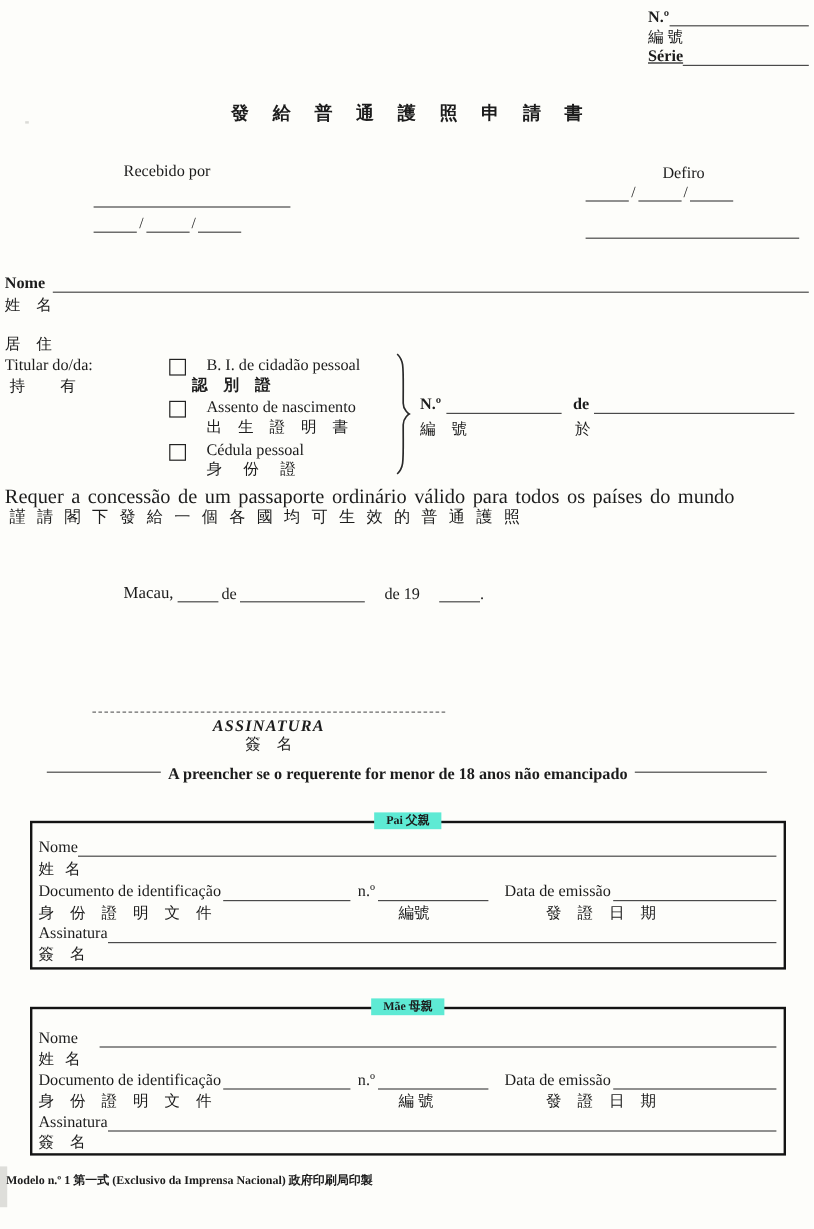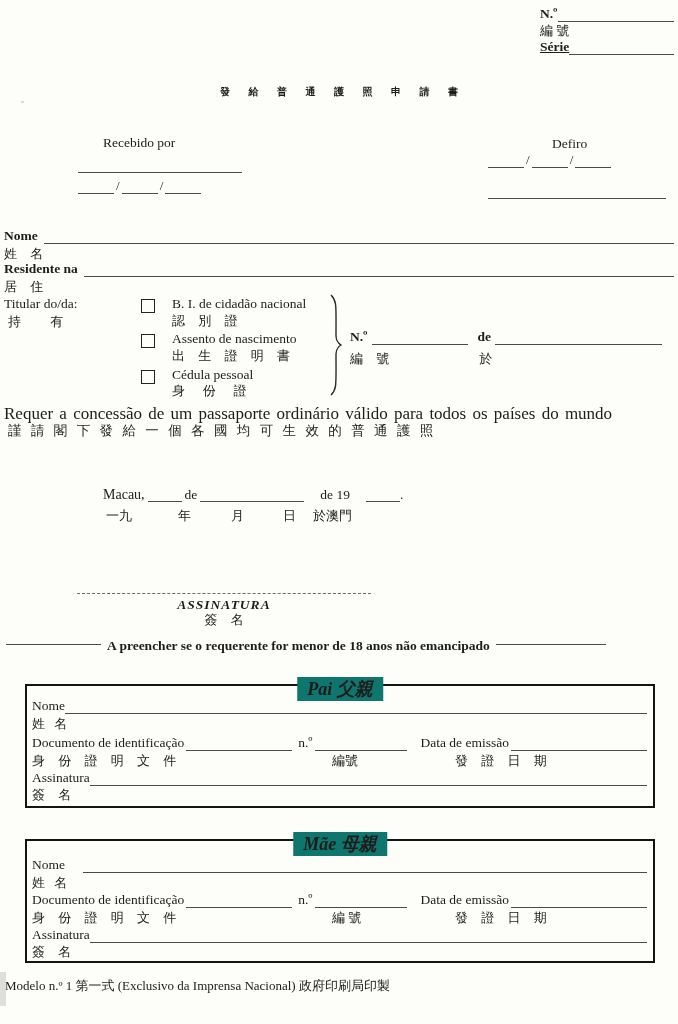--- a/index.html
+++ b/index.html
@@ -13,26 +13,26 @@
   .cn{font-size:13px;white-space:nowrap;line-height:1.1;}
   .sp6{word-spacing:6px;}
   .sp10{word-spacing:10px;}
   .row{display:flex;align-items:flex-end;}
   .fill{flex:1;border-bottom:1px solid #4a4a4a;height:14px;}
   .line{display:inline-block;border-bottom:1px solid #4a4a4a;height:13px;}
   .dline{display:flex;align-items:flex-end;font-size:13px;}
   .seg{width:36px;border-bottom:1px solid #4a4a4a;height:12px;}
   .slash{padding:0 2px;font-size:13px;}
   .title-pt{font-size:17px;font-weight:bold;letter-spacing:.4px;text-align:center;width:100%;}
-  .title-cn{font-size:10px;font-weight:bold;word-spacing:16px;text-align:center;width:100%;}
+  .title-cn{font-size:15px;font-weight:bold;word-spacing:16px;text-align:center;width:100%;}
   .cb{display:inline-block;width:12px;height:12px;border:1.6px solid #222;background:#fdfdfa;}
   .photo-box{border:1px dashed #9a9a9a;display:flex;flex-direction:column;align-items:center;justify-content:center;gap:4px;}
   .pbox{position:absolute;left:25px;width:626px;height:120px;border:2px solid #141414;background:#fdfdfa;}
-  .pbox-title{position:absolute;top:-9px;left:50%;transform:translateX(-50%);background:#0f766e;padding:0 10px;font-size:18px;font-weight:bold;white-space:nowrap;font-style:italic;}
-  .center{left:0;right:0;text-align:left;}
+  .pbox-title{position:absolute;top:-9px;left:50%;transform:translateX(-50%);background:#5eead4;padding:0 10px;font-size:10px;font-weight:bold;white-space:nowrap;}
+  .center{left:0;right:0;text-align:center;}
   .dashseg{display:inline-block;height:1px;background:#4a4a4a;vertical-align:middle;margin:0 6px 3px 6px;}
   .artifact{position:absolute;background:#b9b9b4;}
 </style>
 </head>
 <body>
 
 <div class="sheet">
 
   <div class="abs" style="left:540px;top:6px;width:134px;">
     <div class="row" style="height:16px;">
@@ -67,34 +67,30 @@
       <span class="seg"></span>
   </div>
   <div class="abs" style="left:488px;top:184px;width:178px;height:14px;border-bottom:1px solid #4a4a4a;"></div>
 
   <div class="abs row" style="left:4px;top:229px;width:670px;">
     <span class="lbl" style="font-weight:bold;margin-right:6px;">Nome</span>
     <span class="fill"></span>
   </div>
   <div class="abs cn sp10" style="left:4px;top:247px;">姓 名</div>
 
-  <div class="abs row" style="left:4px;top:262px;width:670px;">
-    <span class="lbl" style="font-weight:bold;margin-right:6px;">Residente na</span>
-    <span class="fill"></span>
-  </div>
   <div class="abs cn sp10" style="left:4px;top:280px;">居 住</div>
 
   <div class="abs lbl" style="left:4px;top:297px;">Titular do/da:</div>
   <div class="abs cn" style="left:8px;top:315px;word-spacing:26px;">持 有</div>
 
   <div class="abs" style="left:141px;top:299px;">
     <span class="cb"></span>
   </div>
-  <div class="abs lbl" style="left:172px;top:297px;">B. I. de cidadão nacional</div>
-  <div class="abs cn sp10" style="left:172px;top:314px;">認 別 證</div>
+  <div class="abs lbl" style="left:172px;top:297px;">B. I. de cidadão pessoal</div>
+  <div class="abs cn sp10" style="left:160px;top:314px;font-weight:bold;">認 別 證</div>
 
   <div class="abs" style="left:141px;top:334px;">
     <span class="cb"></span>
   </div>
   <div class="abs lbl" style="left:172px;top:332px;">Assento de nascimento</div>
   <div class="abs cn sp10" style="left:172px;top:349px;">出 生 證 明 書</div>
 
   <div class="abs" style="left:141px;top:370px;">
     <span class="cb"></span>
   </div>
@@ -120,27 +116,20 @@
   <div class="abs cn sp6" style="left:8px;top:424px;font-size:13.5px;">謹 請 閣 下 發 給 一 個 各 國 均 可 生 效 的 普 通 護 照</div>
 
   <div class="abs row" style="left:103px;top:487px;">
     <span class="lbl" style="font-size:14px;">Macau,</span>
     <span class="line" style="width:34px;margin-left:3px;"></span>
     <span class="lbl" style="margin:0 3px;">de</span>
     <span class="line" style="width:104px;"></span>
     <span class="lbl" style="margin:0 16px;">de 19</span>
     <span class="line" style="width:34px;"></span>
     <span class="lbl">.</span>
-  </div>
-  <div class="abs" style="left:106px;top:506px;">
-    <span class="cn">一九</span>
-    <span class="cn" style="margin-left:42px;">年</span>
-    <span class="cn" style="margin-left:36px;">月</span>
-    <span class="cn" style="margin-left:35px;">日</span>
-    <span class="cn" style="margin-left:13px;">於澳門</span>
   </div>
 
 
   <div class="abs" style="left:77px;top:585px;width:294px;height:8px;border-bottom:1px dashed #6a6a6a;"></div>
   <div class="abs" style="left:77px;top:597px;width:294px;text-align:center;font-style:italic;font-weight:bold;font-size:13.5px;letter-spacing:1px;">ASSINATURA</div>
   <div class="abs cn sp10" style="left:77px;top:613px;width:294px;text-align:center;">簽 名</div>
 
   <div class="abs center" style="top:636px;">
     <span class="dashseg" style="width:95px;"></span><span class="lbl" style="font-weight:bold;">A preencher se o requerente for menor de 18 anos não emancipado</span><span class="dashseg" style="width:110px;"></span>
   </div>
@@ -192,17 +181,17 @@
       <span class="cn abs" style="left:305px;">編 號</span>
       <span class="cn sp10 abs" style="left:428px;">發 證 日 期</span>
     </div>
     <div class="abs row" style="left:5px;top:87px;width:615px;">
       <span class="lbl">Assinatura</span>
       <span class="fill"></span>
     </div>
     <div class="abs cn sp10" style="left:5px;top:104px;">簽 名</div>
   </div>
 
-  <div class="abs lbl" style="left:5px;top:979px;font-size:13px;">Modelo n.º 1 第一式 (Exclusivo da Imprensa Nacional) 政府印刷局印製</div>
+  <div class="abs lbl" style="left:5px;top:979px;font-size:10px;font-weight:bold;">Modelo n.º 1 第一式 (Exclusivo da Imprensa Nacional) 政府印刷局印製</div>
 
   <div class="artifact" style="left:0;top:972px;width:6px;height:34px;opacity:.45;"></div>
   <div class="artifact" style="left:21px;top:101px;width:3px;height:2px;opacity:.5;"></div>
 </div>
 
 </body></html>

